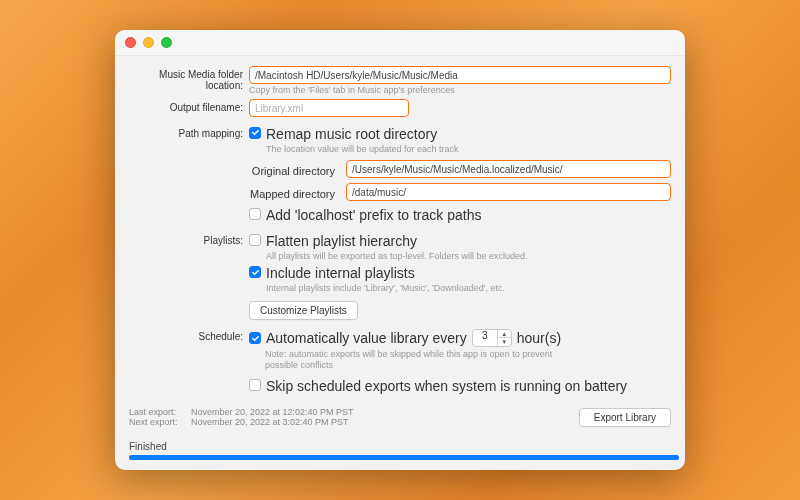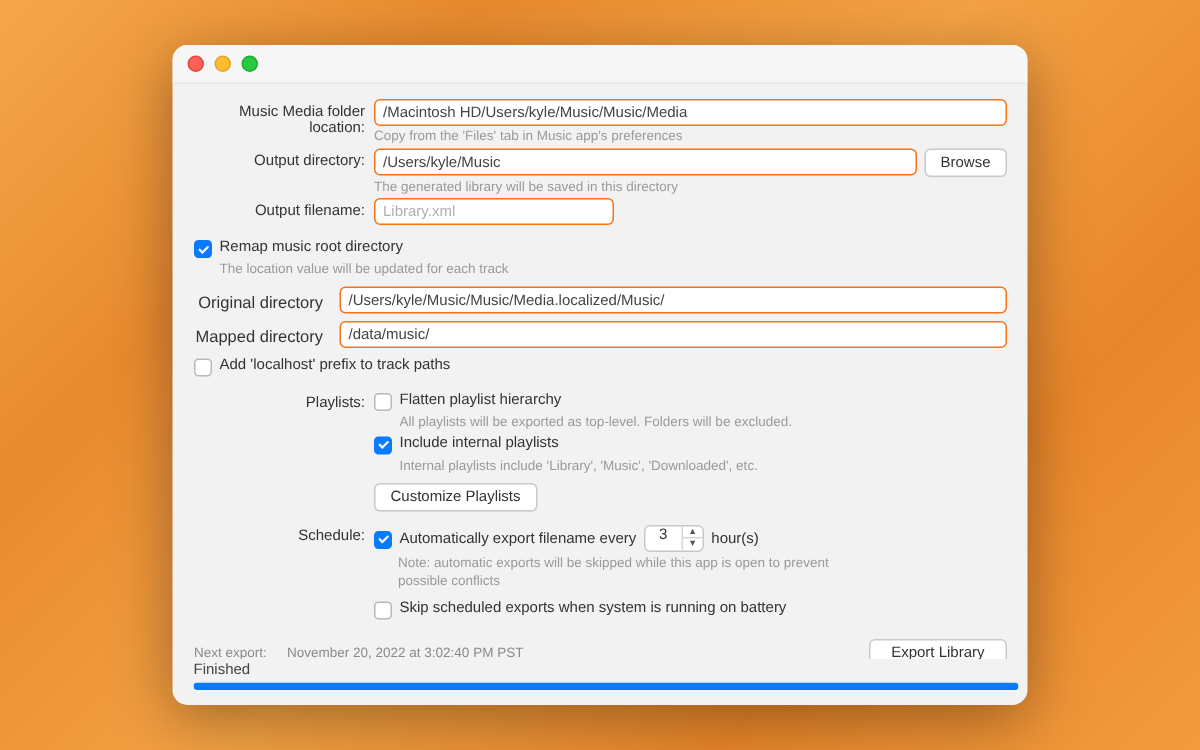--- a/index.html
+++ b/index.html
@@ -83,21 +83,21 @@
   .cb-row { display:flex; align-items:flex-start; gap:5px; padding:1px 0;}
   .cb {
     width:12px; height:12px; border-radius:3px;
     border:1px solid #b8b8b8; background:#fff;
     display:inline-flex; align-items:center; justify-content:center;
     flex-shrink:0; margin-top:1px;
   }
   .cb.checked { background:#0a7aff; border-color:#0a7aff; }
   .cb.checked svg { display:block; }
   .cb svg { display:none; width:9px; height:9px; }
-  .cb-label { font-size:10px; color:#333; }
+  .cb-label { font-size:14px; color:#333; }
   .subgroup { margin-left: 0; }
   .sublabel-col { width: 92px; min-width:92px; text-align:right; padding-right:6px; padding-top:3px; font-size:11px; color:#333;}
   .gap { height:6px; }
   .stepper {
     height:18px; display:flex;
     border:1px solid #c8c8c8; border-radius:4px; background:#fff; overflow:hidden;
   }
   .stepper-input { width:24px; text-align:center; border:none; font-size:10px; padding:0 2px; }
   .stepper-btns { display:flex; flex-direction:column; border-left:1px solid #d5d5d5;}
   .stepper-btns div { width:13px; height:8px; font-size:7px; line-height:7px; text-align:center; color:#555;}
@@ -126,41 +126,32 @@
   <div class="content">
 
     <div class="row">
       <div class="label-col">Music Media folder location:</div>
       <div class="field-col">
         <div class="input">/Macintosh HD/Users/kyle/Music/Music/Media</div>
         <div class="hint">Copy from the 'Files' tab in Music app's preferences</div>
       </div>
     </div>
 
-    <div class="row">
-      <div class="label-col">Output directory:</div>
-      <div class="field-col">
-        <div class="inline">
-          <div class="input" style="flex:1">/Users/kyle/Music</div>
-          <div class="btn">Browse</div>
-        </div>
-        <div class="hint">The generated library will be saved in this directory</div>
-      </div>
-    </div>
 
     <div class="row">
       <div class="label-col">Output filename:</div>
       <div class="field-col">
         <div class="input placeholder" style="width:160px">Library.xml</div>
       </div>
     </div>
 
     <div class="gap"></div>
 
     <div class="row">
+      <div class="label-col">Path mapping:</div>
       <div class="field-col">
         <div class="cb-row">
           <div class="cb checked">
               <svg viewBox="0 0 10 10">
                 <path d="M2 5 L4 7 L8 3" stroke="#fff" stroke-width="1.6" fill="none" stroke-linecap="round"></path>
               </svg>
             </div>
           <span class="cb-label">Remap music root directory</span>
         </div>
         <div class="hint" style="margin-left:17px">The location value will be updated for each track</div>
@@ -210,21 +201,21 @@
 
     <div class="row">
       <div class="label-col">Schedule:</div>
       <div class="field-col">
         <div class="cb-row" style="align-items:center">
           <div class="cb checked">
               <svg viewBox="0 0 10 10">
                 <path d="M2 5 L4 7 L8 3" stroke="#fff" stroke-width="1.6" fill="none" stroke-linecap="round"></path>
               </svg>
             </div>
-          <span class="cb-label">Automatically export filename every</span>
+          <span class="cb-label">Automatically value library every</span>
           <div class="stepper">
             <div class="stepper-input">3</div>
             <div class="stepper-btns">
               <div>▴</div>
               <div>▾</div>
             </div>
           </div>
           <span class="cb-label">hour(s)</span>
         </div>
         <div class="hint" style="margin-left:16px; max-width:320px">Note: automatic exports will be skipped while this app is open to prevent possible conflicts</div>
@@ -234,20 +225,24 @@
           <span class="cb-label">Skip scheduled exports when system is running on battery</span>
         </div>
       </div>
     </div>
 
     <div class="gap"></div>
 
     <div class="footer-row">
       <div>
         <div class="meta meta-row">
+          <span class="meta-label">Last export:</span>
+          <span>November 20, 2022 at 12:02:40 PM PST</span>
+        </div>
+        <div class="meta meta-row">
           <span class="meta-label">Next export:</span>
           <span>November 20, 2022 at 3:02:40 PM PST</span>
         </div>
       </div>
       <div class="btn" style="padding:0 14px">Export Library</div>
     </div>
 
   </div>
 
   <div class="status-bar">

